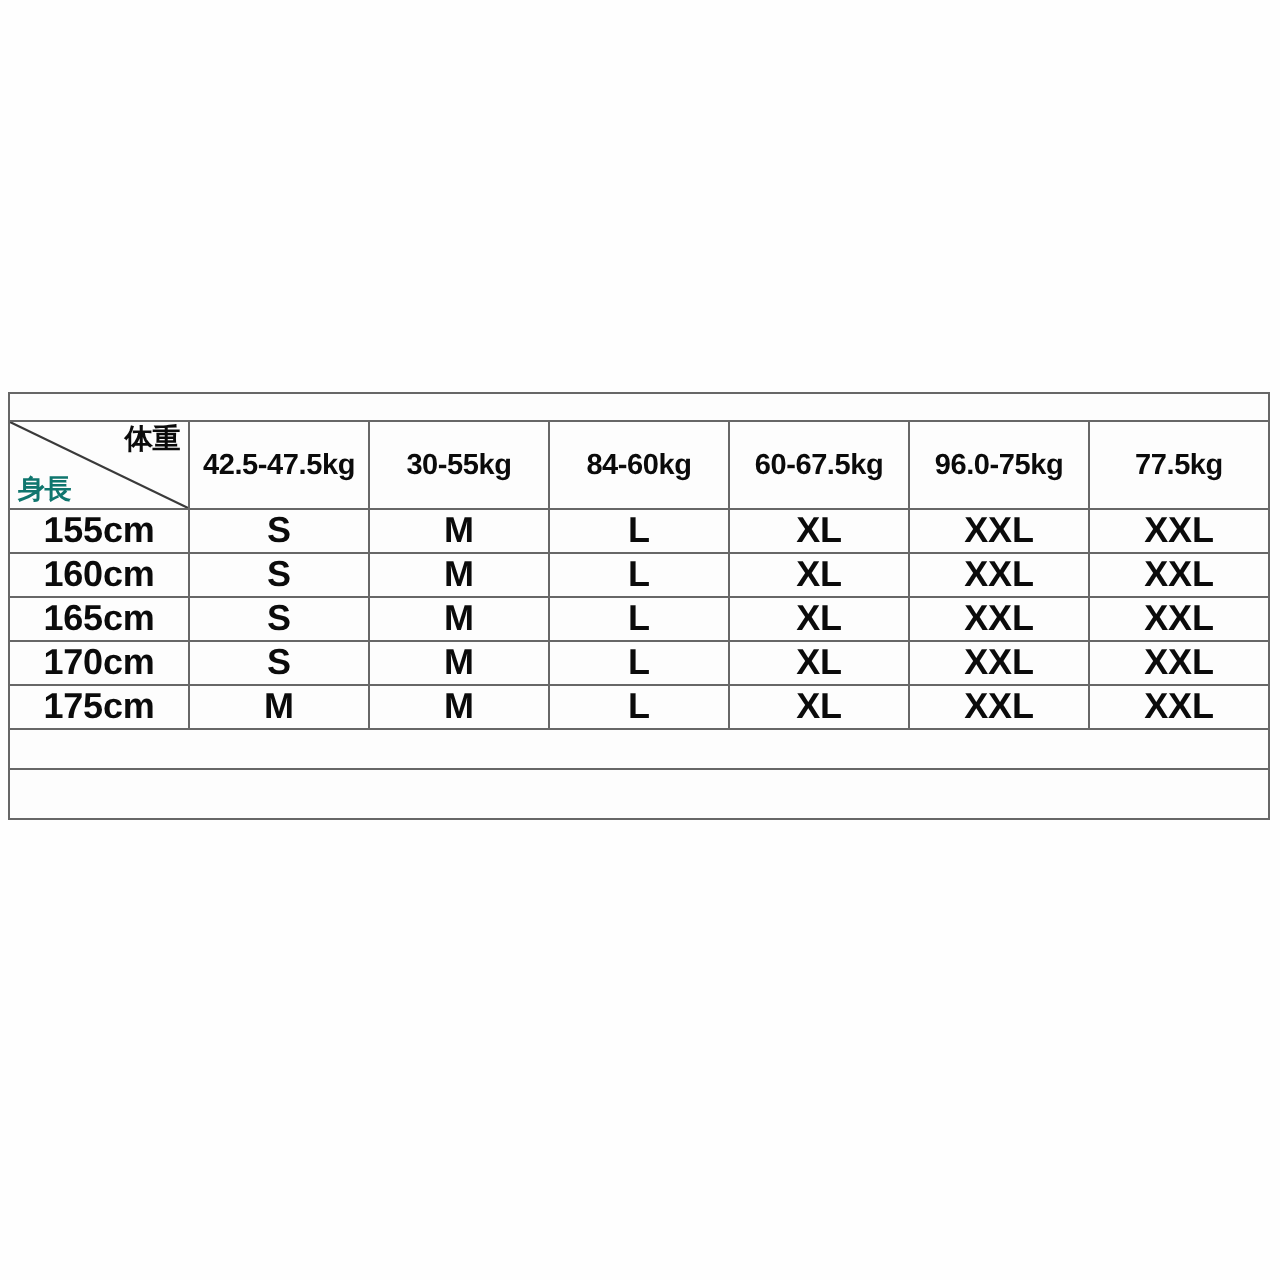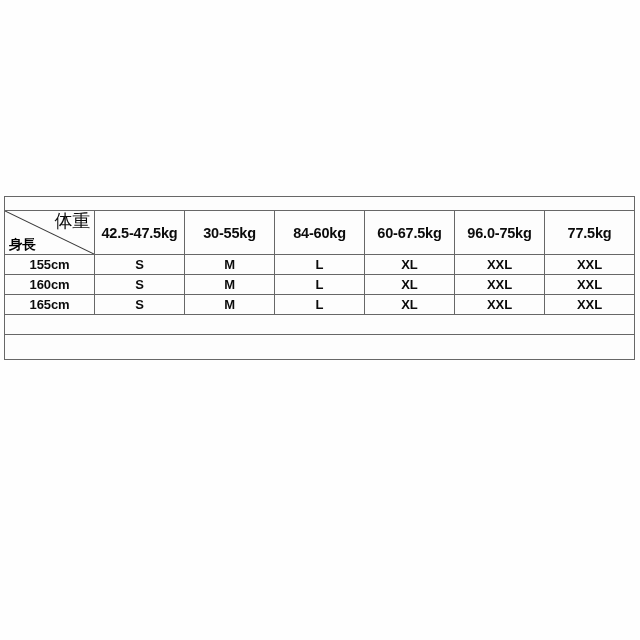--- a/index.html
+++ b/index.html
@@ -74,39 +74,39 @@
     left: 0;
     top: 0;
     width: 100%;
     height: 100%;
     display: block;
   }
   .corner-weight {
     position: absolute;
     right: 4px;
     top: 1px;
-    font-size: 18px;
-    font-weight: normal;
+    font-size: 14px;
+    font-weight: bold;
     color: #0b0b0b;
     line-height: 1.1;
   }
   .corner-height {
     position: absolute;
     left: 4px;
     bottom: 1px;
     font-size: 13.5px;
     font-weight: bold;
-    color: #000000;
+    color: #0f766e;
     line-height: 1.1;
   }
 
   
   tr.data-row td {
     height: 19px;
-    font-size: 13px;
+    font-size: 18px;
     letter-spacing: -0.1px;
   }
   td.height-cell {
     font-size: 14.5px;
   }
 
   
   tr.filler-row td {
     height: 19px;
   }
@@ -168,21 +168,39 @@
       <tr class="data-row">
         <td class="height-cell">165cm</td>
         <td>S</td>
         <td>M</td>
         <td>L</td>
         <td>XL</td>
         <td>XXL</td>
         <td>XXL</td>
       </tr>
 
-
+      <tr class="data-row">
+        <td class="height-cell">170cm</td>
+        <td>S</td>
+        <td>M</td>
+        <td>L</td>
+        <td>XL</td>
+        <td>XXL</td>
+        <td>XXL</td>
+      </tr>
+
+      <tr class="data-row">
+        <td class="height-cell">175cm</td>
+        <td>M</td>
+        <td>M</td>
+        <td>L</td>
+        <td>XL</td>
+        <td>XXL</td>
+        <td>XXL</td>
+      </tr>
 
 
 
       <tr class="filler-row">
         <td colspan="7"></td>
       </tr>
       <tr class="filler-row-tall">
         <td colspan="7"></td>
       </tr>
 

